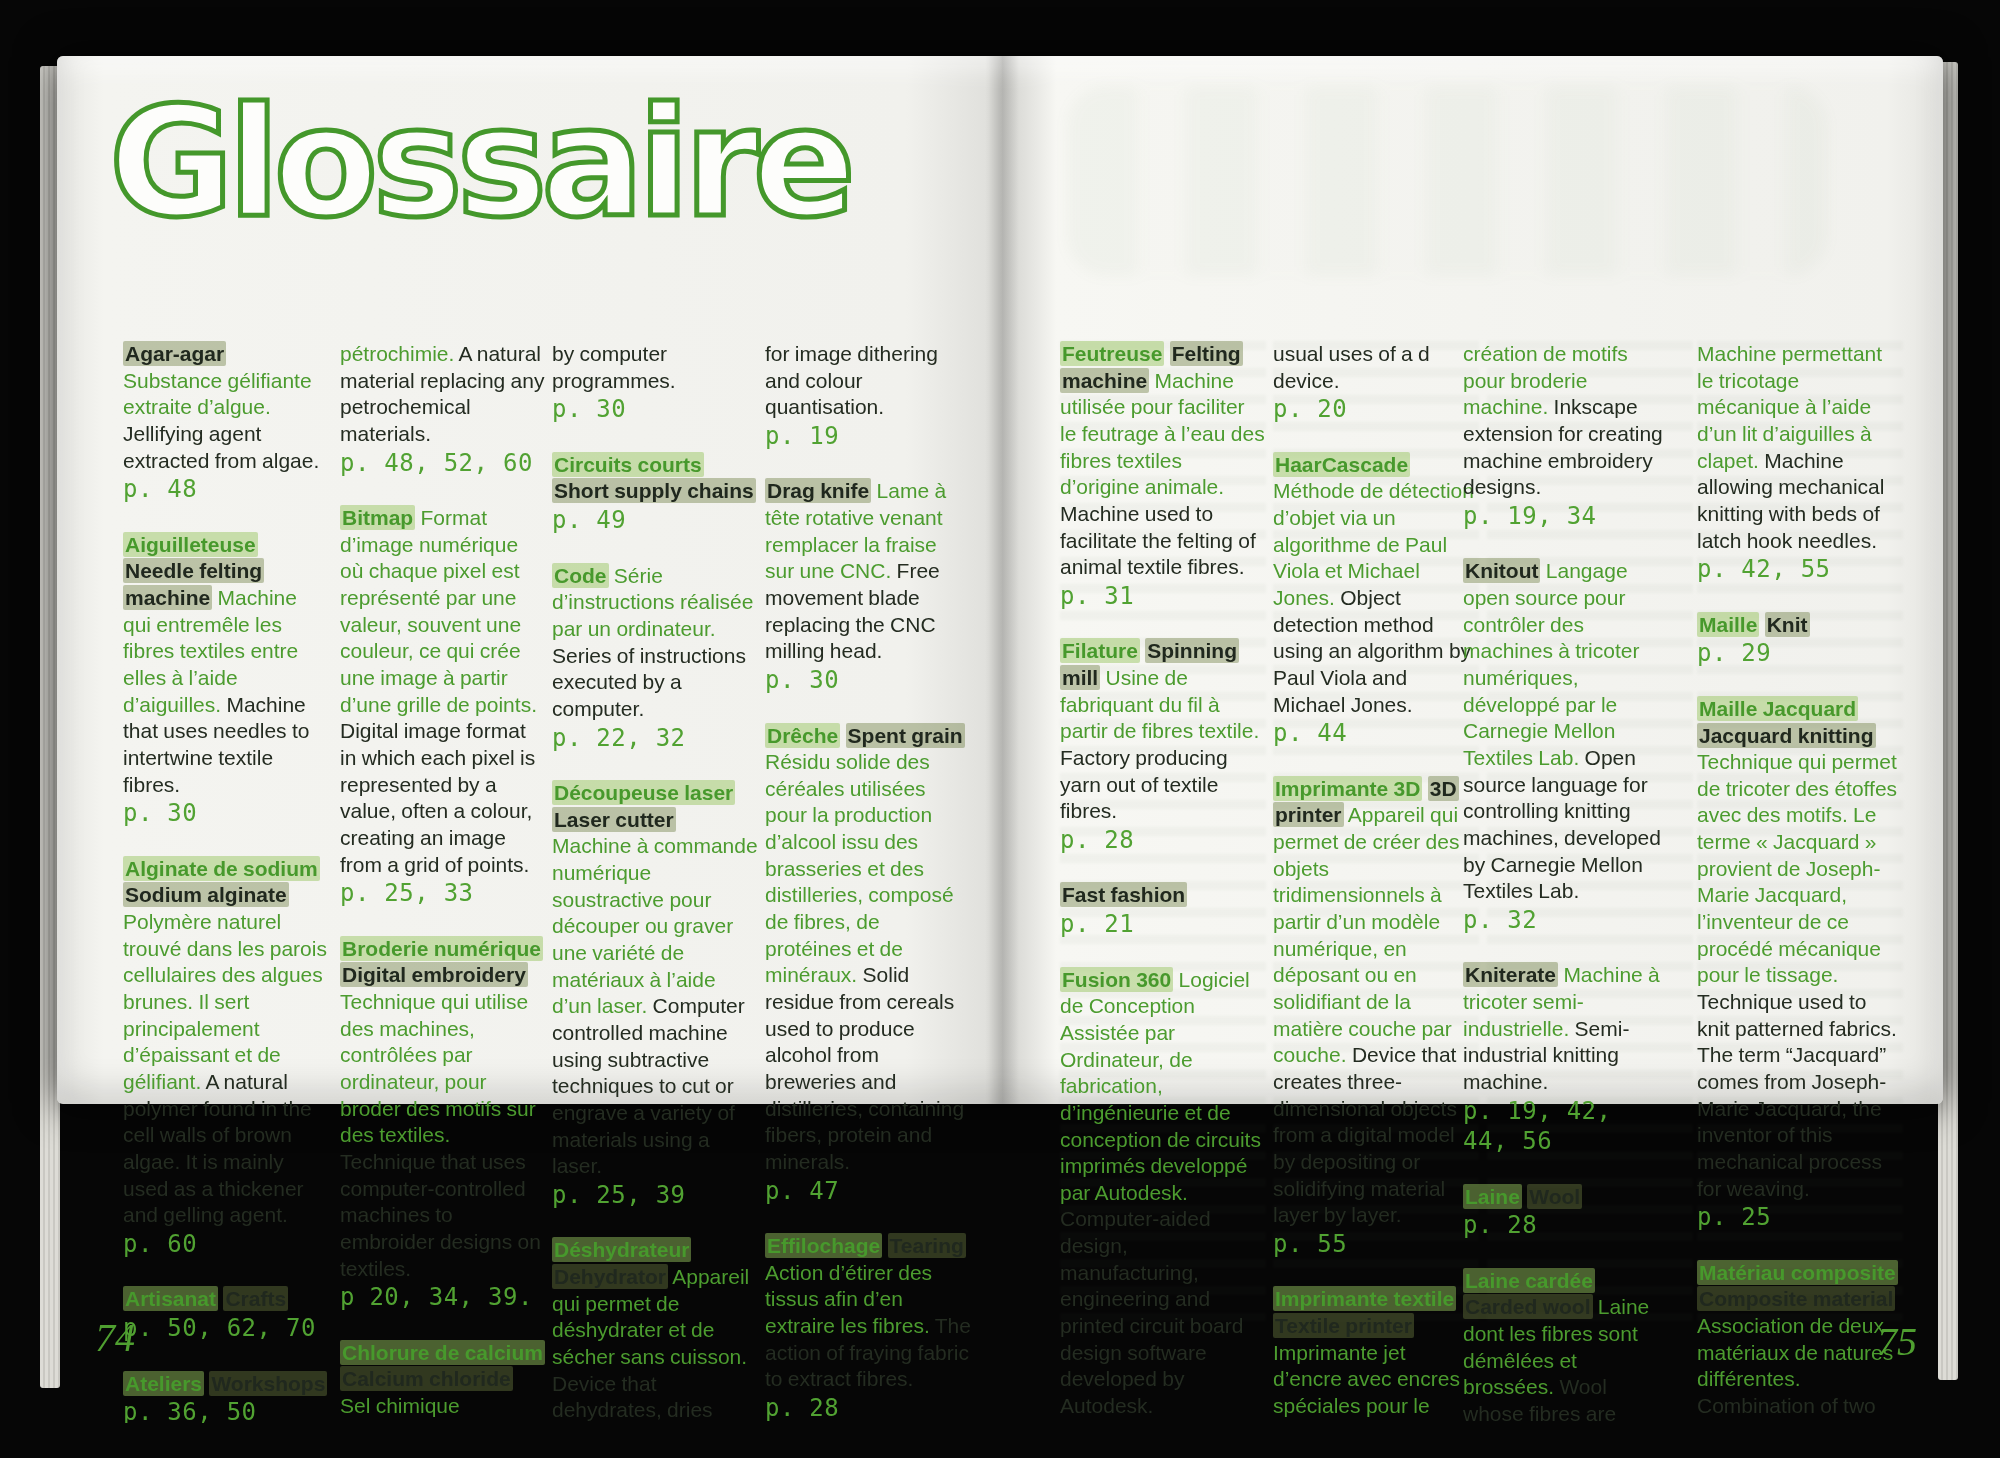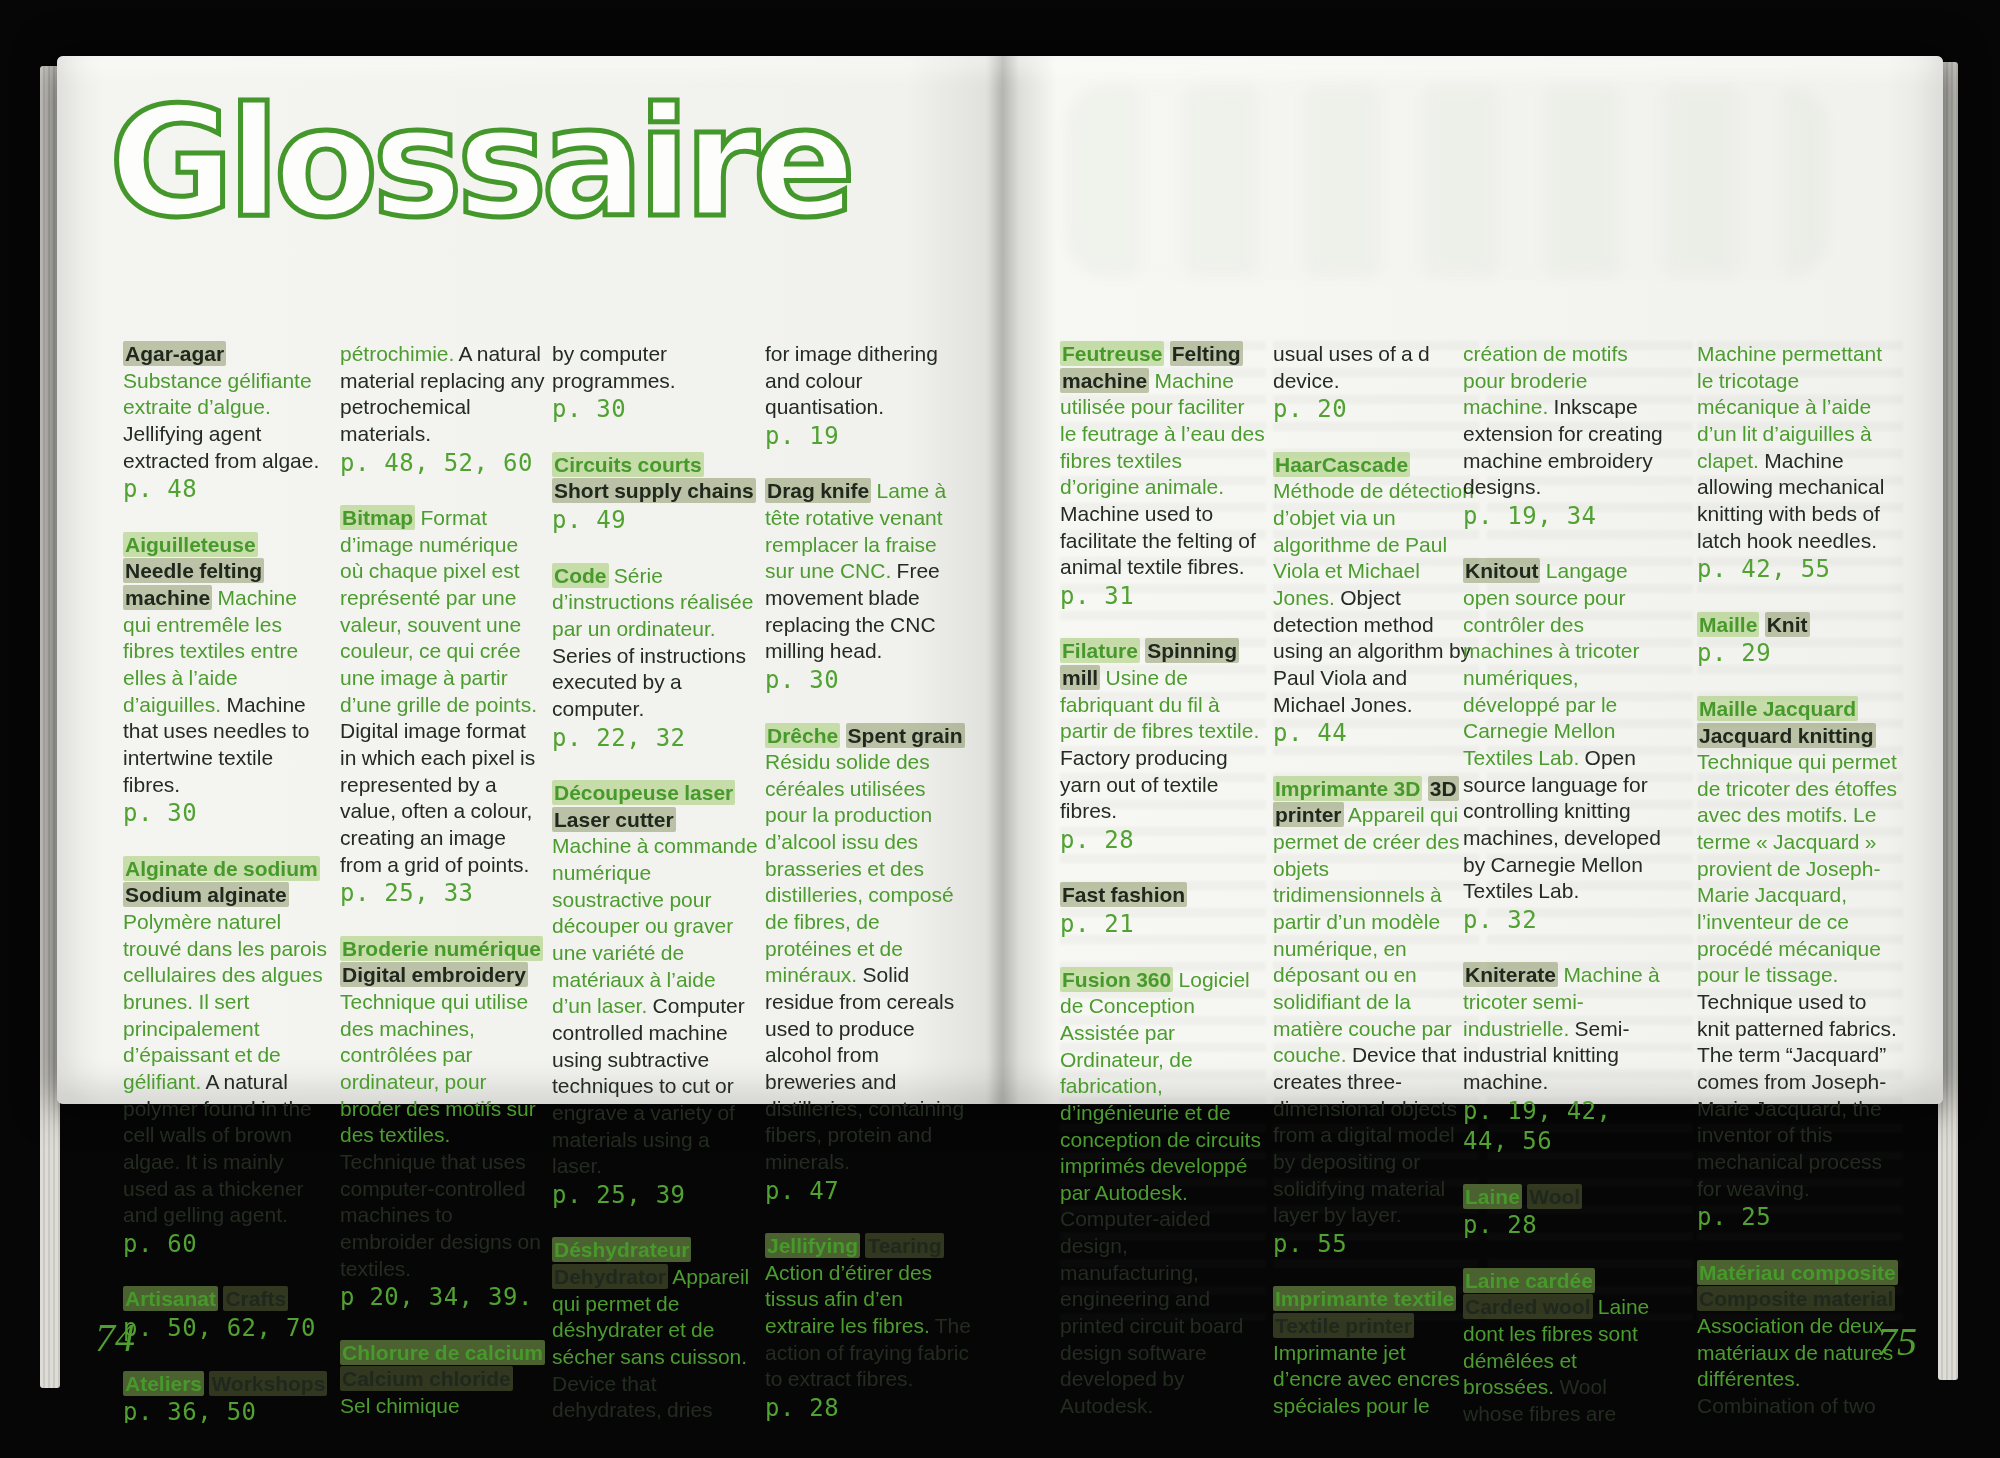--- a/index.html
+++ b/index.html
@@ -113,21 +113,21 @@
         <p class="entry"><span class="seg-e">by computer programmes.</span> <span class="seg-pg">p. 30</span> </p>
         <p class="entry"><span class="seg-tf">Circuits courts</span> <span class="seg-te">Short supply chains</span> <span class="seg-pg">p. 49</span> </p>
         <p class="entry"><span class="seg-tf">Code</span> <span class="seg-f">Série d’instructions réalisée par un ordinateur.</span> <span class="seg-e">Series of instructions executed by a computer.</span> <span class="seg-pg">p. 22, 32</span> </p>
         <p class="entry"><span class="seg-tf">Découpeuse laser</span> <span class="seg-te">Laser cutter</span> <span class="seg-f">Machine à commande numérique soustractive pour découper ou graver une variété de matériaux à l’aide d’un laser.</span> <span class="seg-e">Computer controlled machine using subtractive techniques to cut or engrave a variety of materials using a laser.</span> <span class="seg-pg">p. 25, 39</span> </p>
         <p class="entry"><span class="seg-tf">Déshydrateur</span> <span class="seg-te">Dehydrator</span> <span class="seg-f">Appareil qui permet de déshydrater et de sécher sans cuisson.</span> <span class="seg-e">Device that dehydrates, dries without cooking.</span>  </p>
       </div>
     <div class="col p0c3">
         <p class="entry"><span class="seg-e">for image dithering and colour quantisation.</span> <span class="seg-pg">p. 19</span> </p>
         <p class="entry"><span class="seg-te">Drag knife</span> <span class="seg-f">Lame à tête rotative venant remplacer la fraise sur une CNC.</span> <span class="seg-e">Free movement blade replacing the CNC milling head.</span> <span class="seg-pg">p. 30</span> </p>
         <p class="entry"><span class="seg-tf">Drêche</span> <span class="seg-te">Spent grain</span> <span class="seg-f">Résidu solide des céréales utilisées pour la production d’alcool issu des brasseries et des distilleries, composé de fibres, de protéines et de minéraux.</span> <span class="seg-e">Solid residue from cereals used to produce alcohol from breweries and distilleries, containing fibers, protein and minerals.</span> <span class="seg-pg">p. 47</span> </p>
-        <p class="entry"><span class="seg-tf">Jellifying</span> <span class="seg-te">Tearing</span> <span class="seg-f">Action d’étirer des tissus afin d’en extraire les fibres.</span> <span class="seg-e">The action of fraying fabric to extract fibres.</span> <span class="seg-pg">p. 28</span> </p>
+        <p class="entry"><span class="seg-tf">Effilochage</span> <span class="seg-te">Tearing</span> <span class="seg-f">Action d’étirer des tissus afin d’en extraire les fibres.</span> <span class="seg-e">The action of fraying fabric to extract fibres.</span> <span class="seg-pg">p. 28</span> </p>
       </div>
   </div>
 
   <div class="page page1">
     <div class="col p1c0">
         <p class="entry"><span class="seg-tf">Feutreuse</span> <span class="seg-te">Felting machine</span> <span class="seg-f">Machine utilisée pour faciliter le feutrage à l’eau des fibres textiles d’origine animale.</span> <span class="seg-e">Machine used to facilitate the felting of animal textile fibres.</span> <span class="seg-pg">p. 31</span> </p>
         <p class="entry"><span class="seg-tf">Filature</span> <span class="seg-te">Spinning mill</span> <span class="seg-f">Usine de fabriquant du fil à partir de fibres textile.</span> <span class="seg-e">Factory producing yarn out of textile fibres.</span> <span class="seg-pg">p. 28</span> </p>
         <p class="entry"><span class="seg-te">Fast fashion</span> <span class="seg-pg">p. 21</span> </p>
         <p class="entry"><span class="seg-tf">Fusion 360</span> <span class="seg-f">Logiciel de Conception Assistée par Ordinateur, de fabrication, d’ingénieurie et de conception de circuits imprimés developpé par Autodesk.</span> <span class="seg-e">Computer-aided design, manufacturing, engineering and printed circuit board design software developed by Autodesk.</span> <span class="seg-pg">p. 31</span> </p>
       </div>

